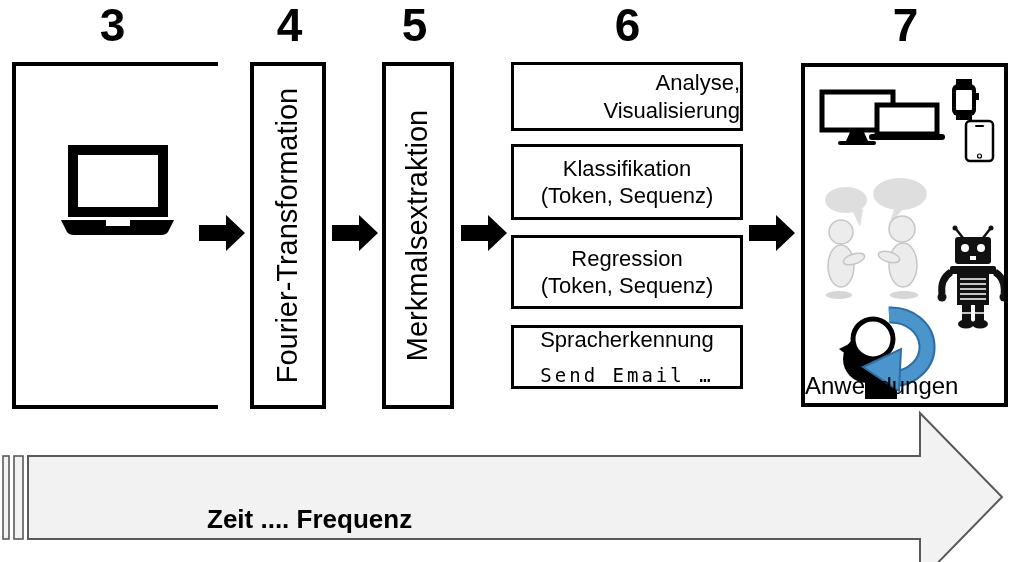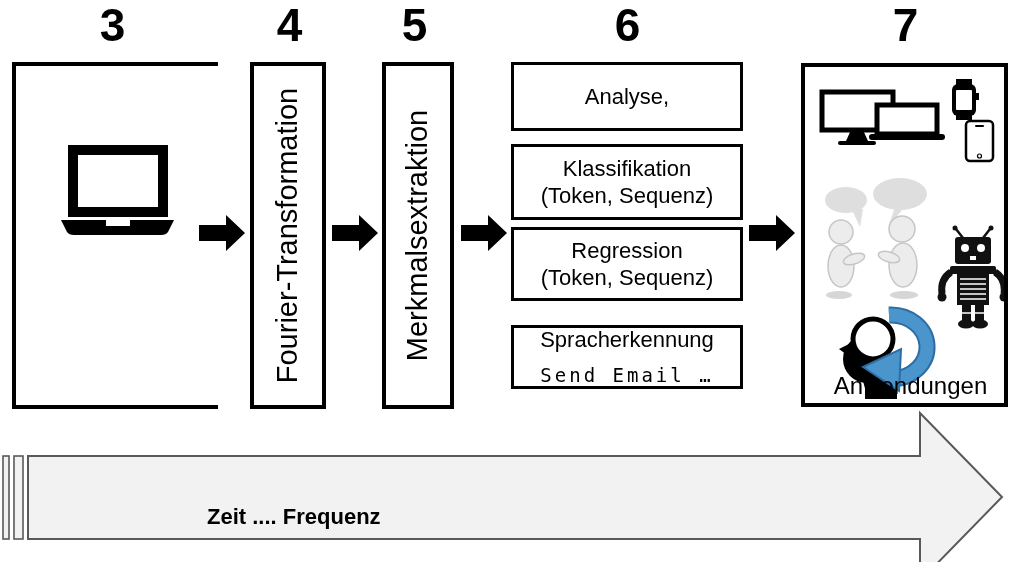--- a/index.html
+++ b/index.html
@@ -24,40 +24,40 @@
   .vwrap { width:100%; height:100%; display:flex; align-items:center; justify-content:center; }
   .vwrap span { transform:rotate(-90deg); white-space:nowrap; font-size:29px; }
 
   
   .sbox {
     position:absolute; left:511px; width:232px; background:#fff;
     border:3px solid #000; box-sizing:border-box;
     display:flex; flex-direction:column; align-items:center; justify-content:center;
     font-size:22px; line-height:1.25; text-align:center;
   }
-  #sbox1 { top:62px;  height:69px; }
+  #sbox1 { top:62px;  height:69px;align-items:flex-end; }
   #sbox2 { top:144px; height:76px;text-align:right; }
-  #sbox3 { top:227px; height:74px; }
+  #sbox3 { top:235px; height:74px; }
   #sbox4 { top:325px; height:64px; }
   .mono  { font-family:"DejaVu Sans Mono", monospace; font-size:19px; letter-spacing:3px; margin-top:10px; }
 
   .flow-arrow { position:absolute; width:46px; height:36px; }
   #arrA{left:199px;top:215px;} #arrB{left:332px;top:215px;} #arrC{left:461px;top:215px;} #arrD{left:749px;top:215px;}
 
   #laptop3 { position:absolute; left:55px; top:142px; }
 
   #box7svg { position:absolute; left:0; top:0; }
   #anwendungen {
-    position:absolute; left:0; right:0; bottom:3px; text-align:center; font-size:24px;padding-left:12px;
+    position:absolute; left:0; right:0; bottom:3px; text-align:left; font-size:24px;
   }
 
   
   #signal-svg { position:absolute; left:0; top:408px; }
   .sig-title { position:absolute; left:45px;  top:468px; font-size:22px; font-weight:bold; }
-  .sig-sub   { position:absolute; left:207px; top:504px; font-size:22px; font-weight:bold; }
+  .sig-sub   { position:absolute; left:207px; top:504px; font-size:26px; font-weight:bold; }
 </style>
 </head>
 <body>
 
 <div class="canvas">
 
   <div class="step-num" id="num3">3</div>
   <div class="step-num" id="num4">4</div>
   <div class="step-num" id="num5">5</div>
   <div class="step-num" id="num6">6</div>
@@ -77,20 +77,21 @@
   </div>
 
   <div class="box" id="box5">
     <div class="vwrap">
         <span>Merkmalsextraktion</span>
       </div>
   </div>
 
   <div class="sbox" id="sbox1">
     <div>Analyse,</div>
+    <div>Visualisierung</div>
   </div>
   <div class="sbox" id="sbox2">
     <div>Klassifikation</div>
     <div>(Token, Sequenz)</div>
   </div>
   <div class="sbox" id="sbox3">
     <div>Regression</div>
     <div>(Token, Sequenz)</div>
   </div>
   <div class="sbox" id="sbox4">

